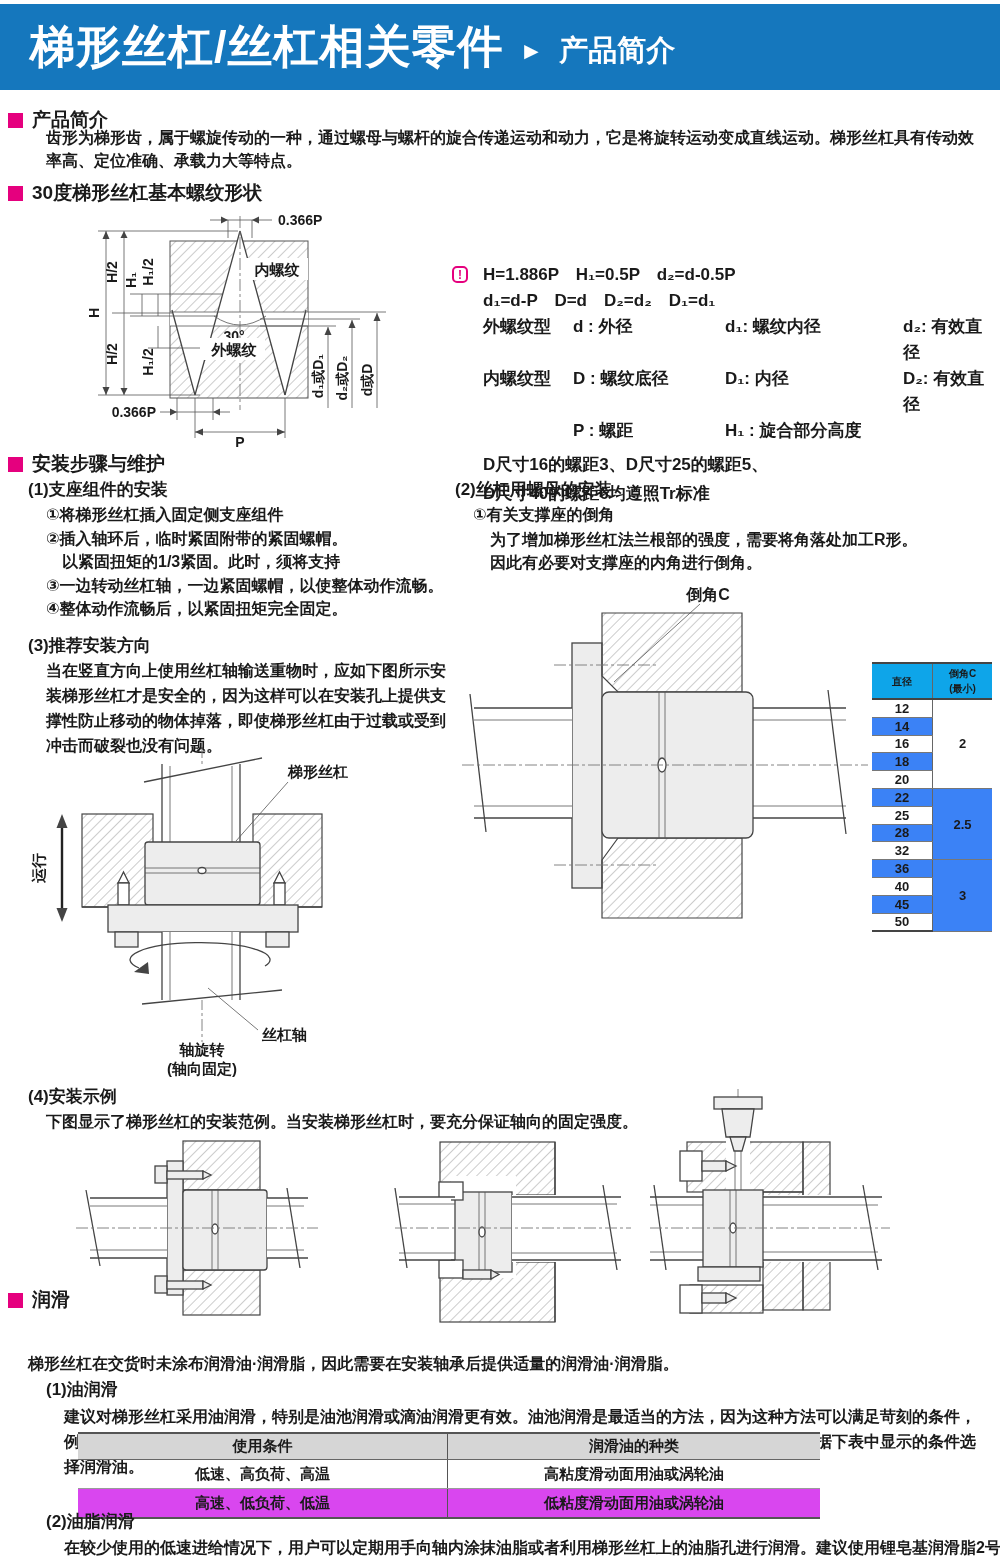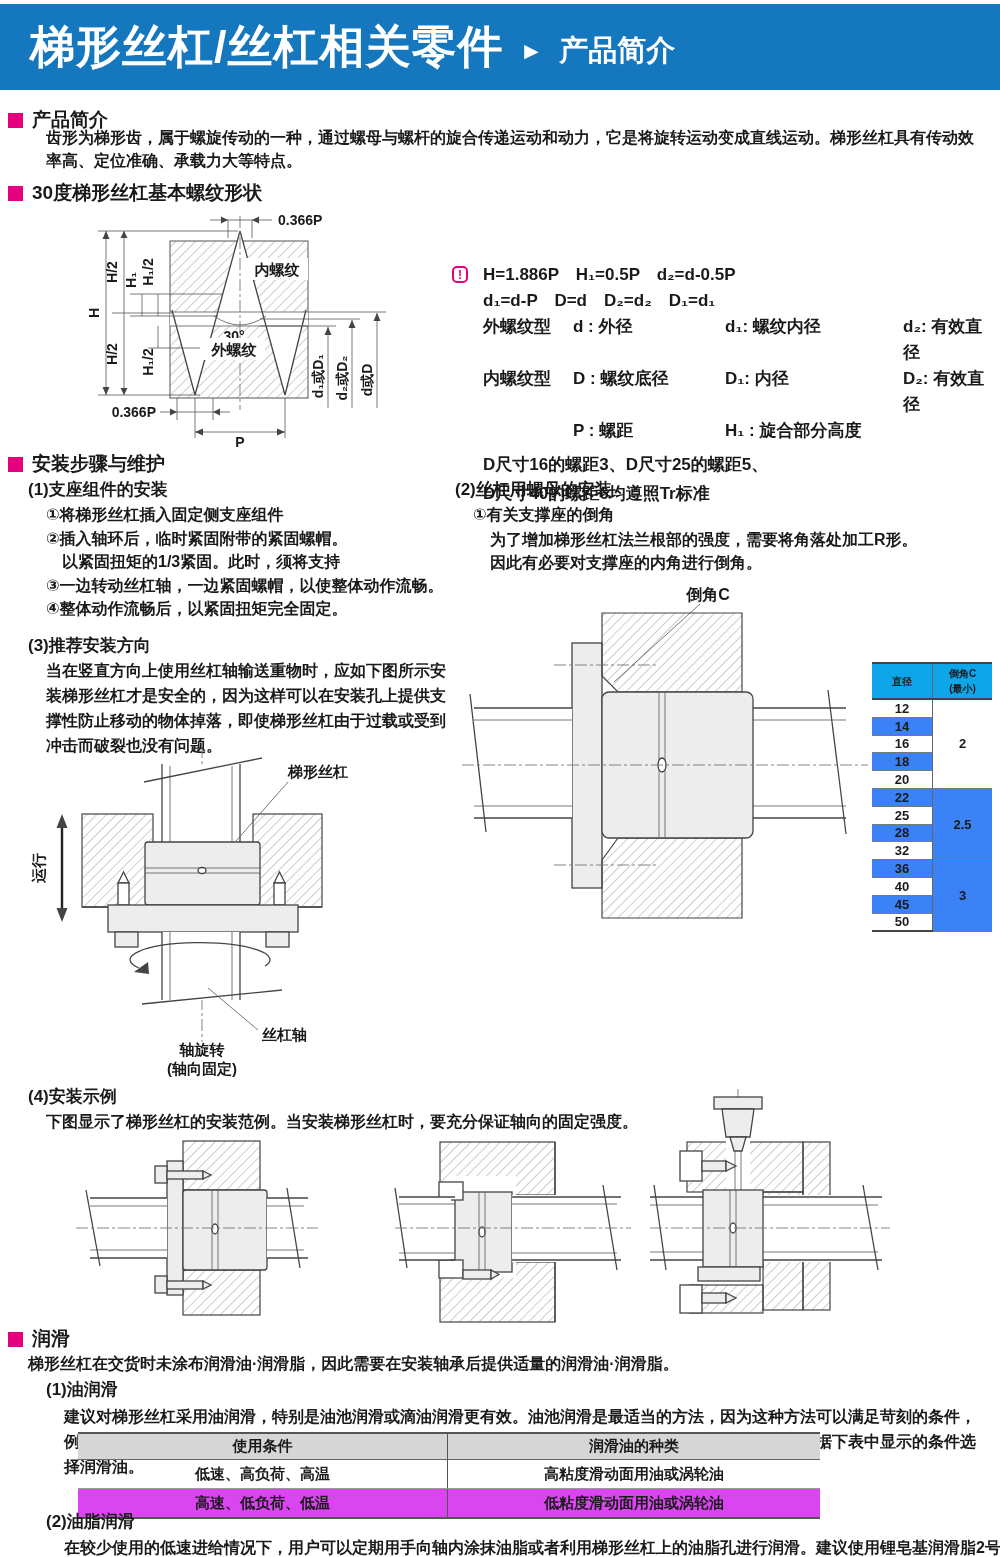--- a/index.html
+++ b/index.html
@@ -460,21 +460,21 @@
 
     <rect x="30" y="66" width="22" height="30" class="wht"></rect>
     <rect x="52" y="76" width="24" height="10" class="part"></rect>
     <polygon points="76,76 86,81 76,86" class="part"></polygon>
     <rect x="30" y="200" width="22" height="28" class="wht"></rect>
     <rect x="52" y="208" width="24" height="10" class="part"></rect>
     <polygon points="76,208 86,213 76,218" class="part"></polygon>
     <line x1="0" y1="143" x2="240" y2="143" class="cl"></line>
   </svg>
 
-  <div class="sec-head" style="left:8px;top:1326px">
+  <div class="sec-head" style="left:8px;top:1287px">
     <span class="pink-sq"></span>
     <span>润滑</span>
   </div>
   <div class="body-text" style="left:28px;top:1352px;white-space:nowrap">梯形丝杠在交货时未涂布润滑油·润滑脂，因此需要在安装轴承后提供适量的润滑油·润滑脂。</div>
 
   <h4 class="sub-title" style="left:46px;top:1378px">(1)油润滑</h4>
   <p class="body-text" style="left:64px;top:1404px;width:926px;line-height:25px">建议对梯形丝杠采用油润滑，特别是油池润滑或滴油润滑更有效。油池润滑是最适当的方法，因为这种方法可以满足苛刻的条件，例如高速、重负荷或外部热传递，并且使梯形丝杠冷却、滴油润滑适合于中低速度和中轻负荷的情况。可根据下表中显示的条件选择润滑油。</p>
 
   <table class="ltab">
     <thead>

